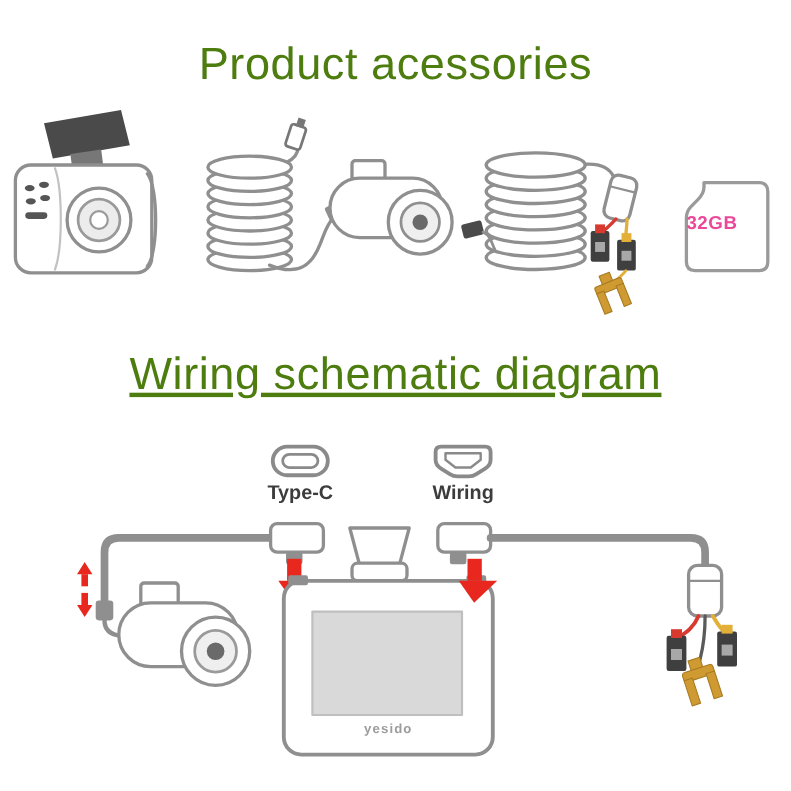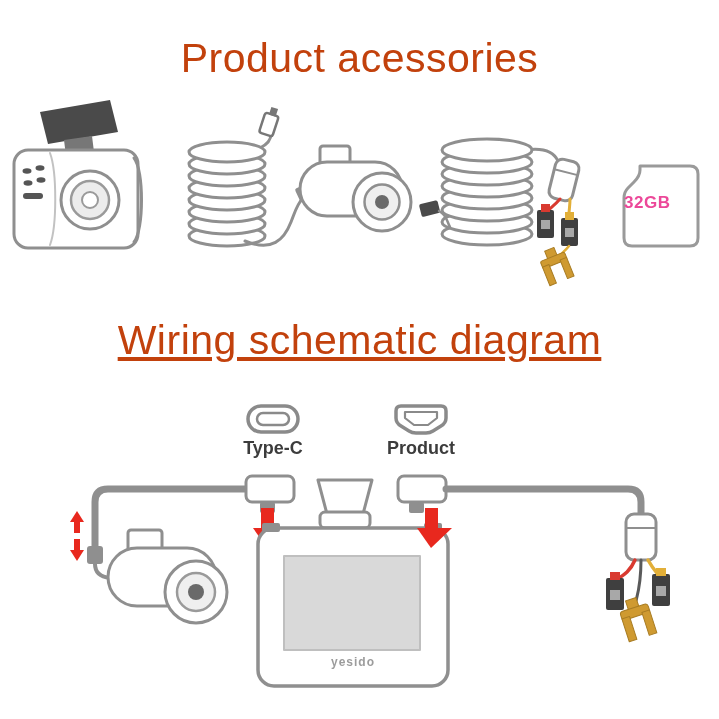--- a/index.html
+++ b/index.html
@@ -1,20 +1,20 @@
 <!DOCTYPE html>
 <html><head>
 <meta charset="utf-8">
 <style>
   * { margin:0; padding:0; box-sizing:border-box; }
   html,body { background:#ffffff; }
   body { width:719px; height:719px; font-family:"Liberation Sans", sans-serif; }
   .stage { position:relative; width:719px; height:719px; background:#ffffff; overflow:hidden; }
   .stage > svg { position:absolute; left:0; top:0; }
-  .title { position:absolute; left:0; width:719px; text-align:center; color:#c2410c;
+  .title { position:absolute; left:0; width:719px; text-align:center; color:#4d7c0f;
            font-weight:400; font-size:41px; line-height:1.1; letter-spacing:0.5px; }
   .title-accessories { top:36px; }
   .title-wiring { top:318px;text-decoration:underline; }
   .conn-label { position:absolute; width:110px; text-align:center; font-size:18px;
                 font-weight:700; color:#3c3c3c; }
   .label-type-c { left:218px; top:438px;text-align:center; }
   .label-mini-usb { left:366px; top:438px; }
   .sd-label { position:absolute; left:624px; top:193px; width:64px; text-align:left;
               font-size:17px; font-weight:700; color:#ec4899; letter-spacing:0.5px; }
   .brand-label { position:absolute; left:298px; top:655px; width:110px; text-align:center;
@@ -181,16 +181,16 @@
         <rect x="623" y="607" width="29" height="9" rx="3"></rect>
         <rect x="623" y="614" width="8" height="24"></rect>
         <rect x="644" y="614" width="8" height="24"></rect>
       </g>
     </g>
   </svg>
 
   <div class="title title-accessories">Product acessories</div>
   <div class="title title-wiring">Wiring schematic diagram</div>
   <div class="conn-label label-type-c">Type-C</div>
-  <div class="conn-label label-mini-usb">Product</div>
+  <div class="conn-label label-mini-usb">Wiring</div>
   <div class="sd-label">32GB</div>
   <div class="brand-label">yesido</div>
 </div>
 
 </body></html>

